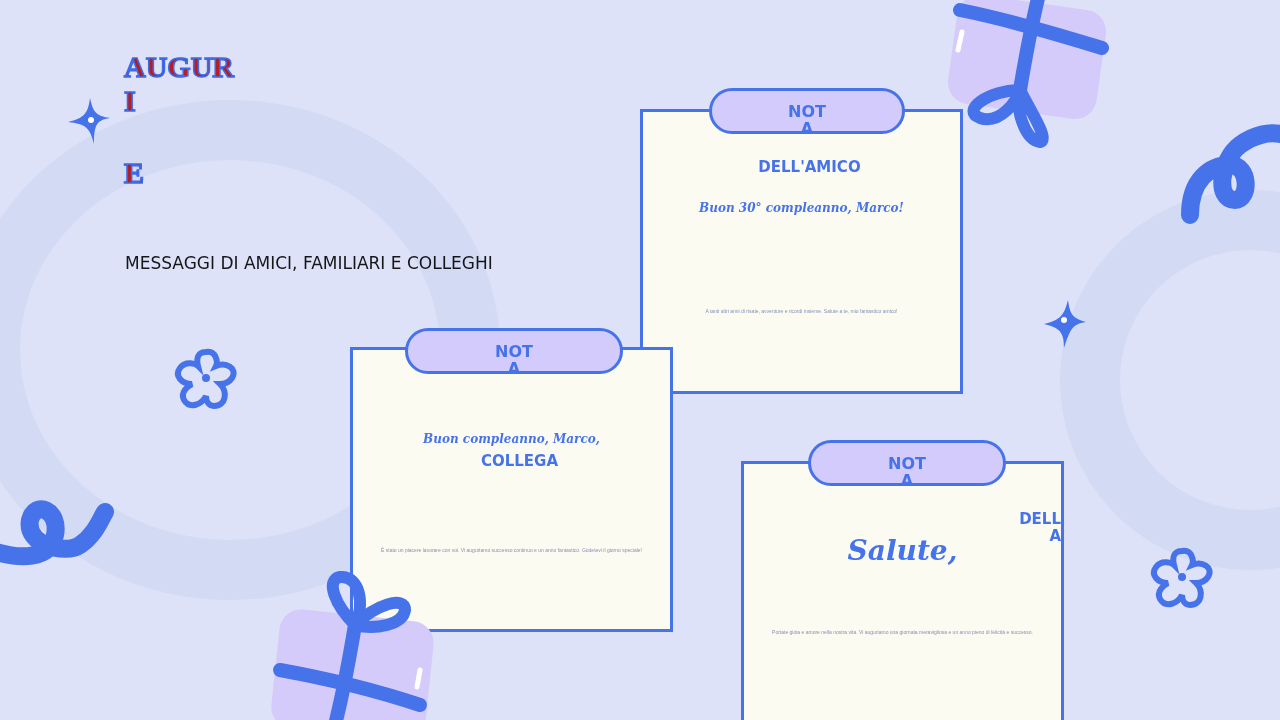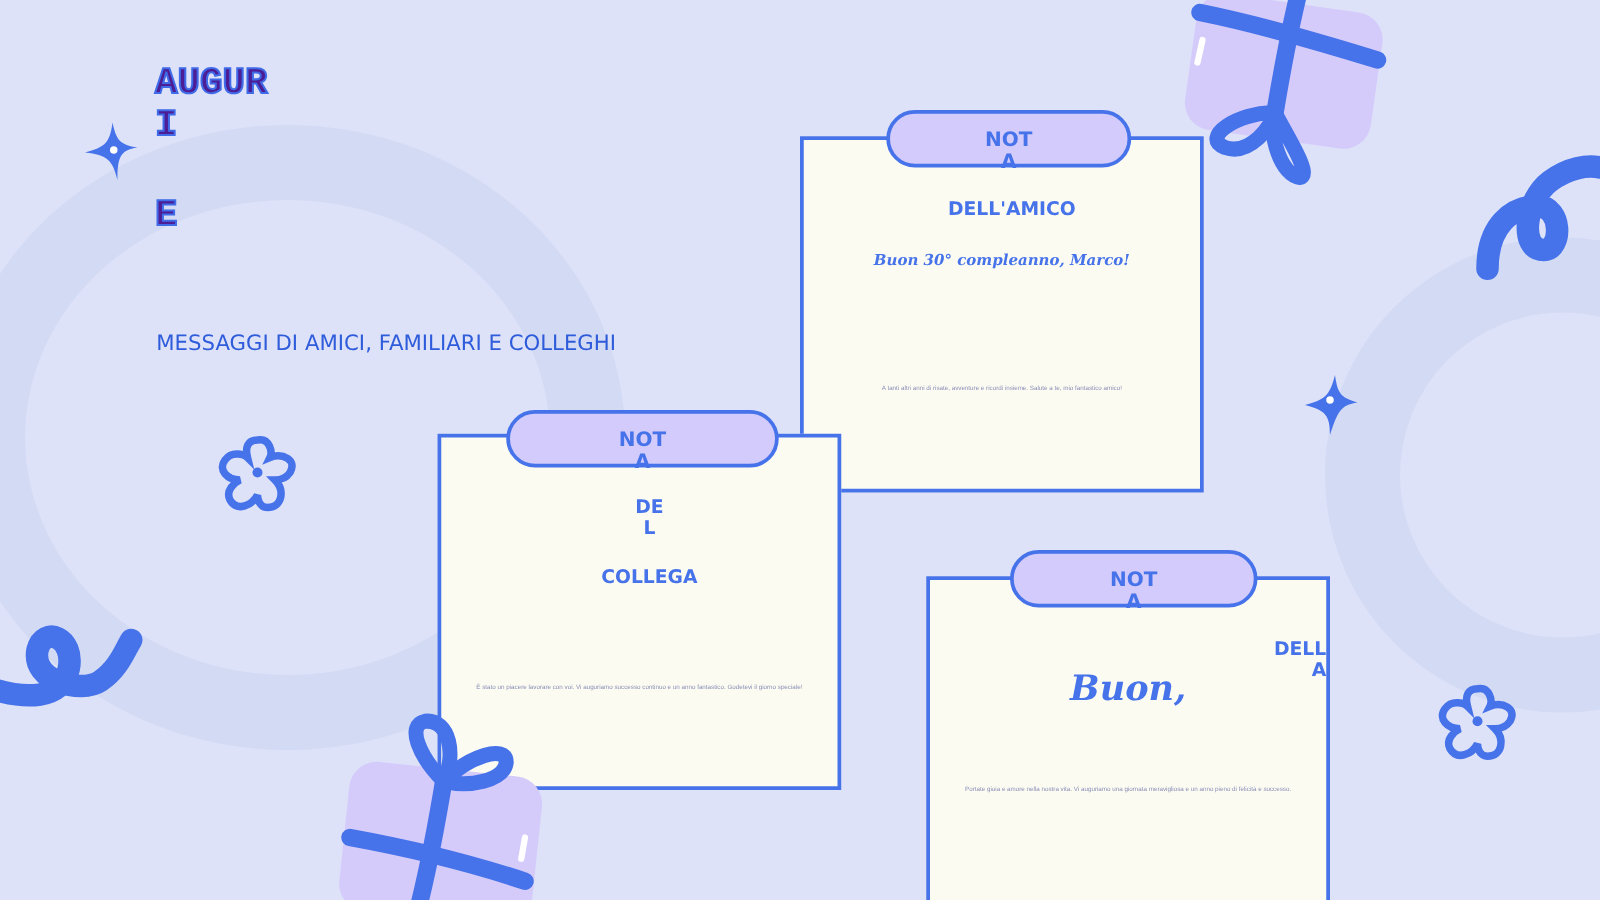--- a/index.html
+++ b/index.html
@@ -4,29 +4,29 @@
 <style>
   html, body { margin:0; padding:0; }
   body {
     width:1280px; height:720px; overflow:hidden; position:relative;
     background:#dde2f8;
     font-family:"Liberation Sans", sans-serif;
   }
   .bg-swirl { position:absolute; border-radius:50%; border:60px solid rgba(200,208,240,0.45); }
   .heading {
     position:absolute; left:124px; top:50px; width:140px;
-    font-family:Liberation Mono, monospace; font-weight:bold; font-size:30px; line-height:34px;
-    color:#4c1d95; -webkit-text-stroke:1.6px #3f6ae8; letter-spacing:0px;
+    font-family:Liberation Serif, serif; font-weight:bold; font-size:30px; line-height:34px;
+    color:#b91c1c; -webkit-text-stroke:1.6px #3f6ae8; letter-spacing:0px;
     word-break:break-all;
   }
   .heading .line { display:block; }
   .heading .gap { display:block; height:38px; }
   .subtitle {
-    position:absolute; left:125px; top:264px; width:390px;
-    font-family:"DejaVu Sans", sans-serif; font-size:17px; line-height:22px; color:#1d4ed8;
+    position:absolute; left:125px; top:252px; width:390px;
+    font-family:"DejaVu Sans", sans-serif; font-size:17px; line-height:22px; color:#000000;
     word-break:break-all; opacity:0.9;
   }
   .card {
     position:absolute; background:#fbfbf1; border:3px solid #4672ea; box-sizing:border-box;
   }
   .card .tab {
     position:absolute; background:#d2cbfb; border:3px solid #4672ea; border-radius:24px;
     box-sizing:border-box; height:46px; text-align:center;
     font-family:"DejaVu Sans", sans-serif; font-weight:bold; color:#4672ea; font-size:16px; line-height:17px;
     padding-top:12px;
@@ -69,38 +69,35 @@
   <div class="kind" style="top:47px;">DELL'AMICO</div>
   <div class="greet" style="top:89px;">Buon 30° compleanno, Marco!</div>
   <div class="msg" style="top:196px;">A tanti altri anni di risate, avventure e ricordi insieme. Salute a te, mio fantastico amico!</div>
 </div>
 
 <div class="card" style="left:350px;top:347px;width:323px;height:285px;">
   <div class="tab" style="left:52px;top:-22px;width:218px;">
     <span>NOT</span>
     <span>A</span>
   </div>
-  <div class="kind" style="top:47px;">
-    <span style="display:block">DE</span>
-    <span style="display:block">L</span>
-  </div>
+  <div class="greet" style="top:82px;">Buon compleanno, Marco,</div>
   <div class="kind" style="top:103px;text-align:center;">COLLEGA</div>
   <div class="msg" style="top:197px;">È stato un piacere lavorare con voi. Vi auguriamo successo continuo e un anno fantastico. Godetevi il giorno speciale!</div>
 </div>
 
 <div class="card" style="left:741px;top:461px;width:323px;height:285px;">
   <div class="tab" style="left:64px;top:-24px;width:198px;">
     <span>NOT</span>
     <span>A</span>
   </div>
   <div class="kind" style="top:47px;text-align:right;">
     <span style="display:block">DELL</span>
     <span style="display:block">A</span>
   </div>
-  <div class="greet" style="top:70px;font-size:28px;">Buon,</div>
+  <div class="greet" style="top:70px;font-size:28px;">Salute,</div>
   <div class="msg" style="top:165px;">Portate gioia e amore nella nostra vita. Vi auguriamo una giornata meravigliosa e un anno pieno di felicità e successo.</div>
 </div>
 
 <svg class="deco" style="left:930px;top:-10px;" width="190" height="170" viewBox="0 0 190 170">
   <rect x="22" y="12" width="150" height="110" rx="22" fill="#d4cbfb" transform="rotate(8 97 67)"></rect>
   <path d="M30 20 C80 30 130 45 172 58" stroke="#4672ea" stroke-width="14" fill="none" stroke-linecap="round"></path>
   <path d="M110 0 C100 40 95 70 90 100" stroke="#4672ea" stroke-width="14" fill="none" stroke-linecap="round"></path>
   <path d="M90 100 C60 100 30 120 50 128 C70 135 88 110 90 100 C100 120 120 150 110 152 C95 150 85 120 90 100" stroke="#4672ea" stroke-width="12" fill="none" stroke-linecap="round"></path>
   <path d="M32 42 L28 60" stroke="#ffffff" stroke-width="5" stroke-linecap="round"></path>
 </svg>

